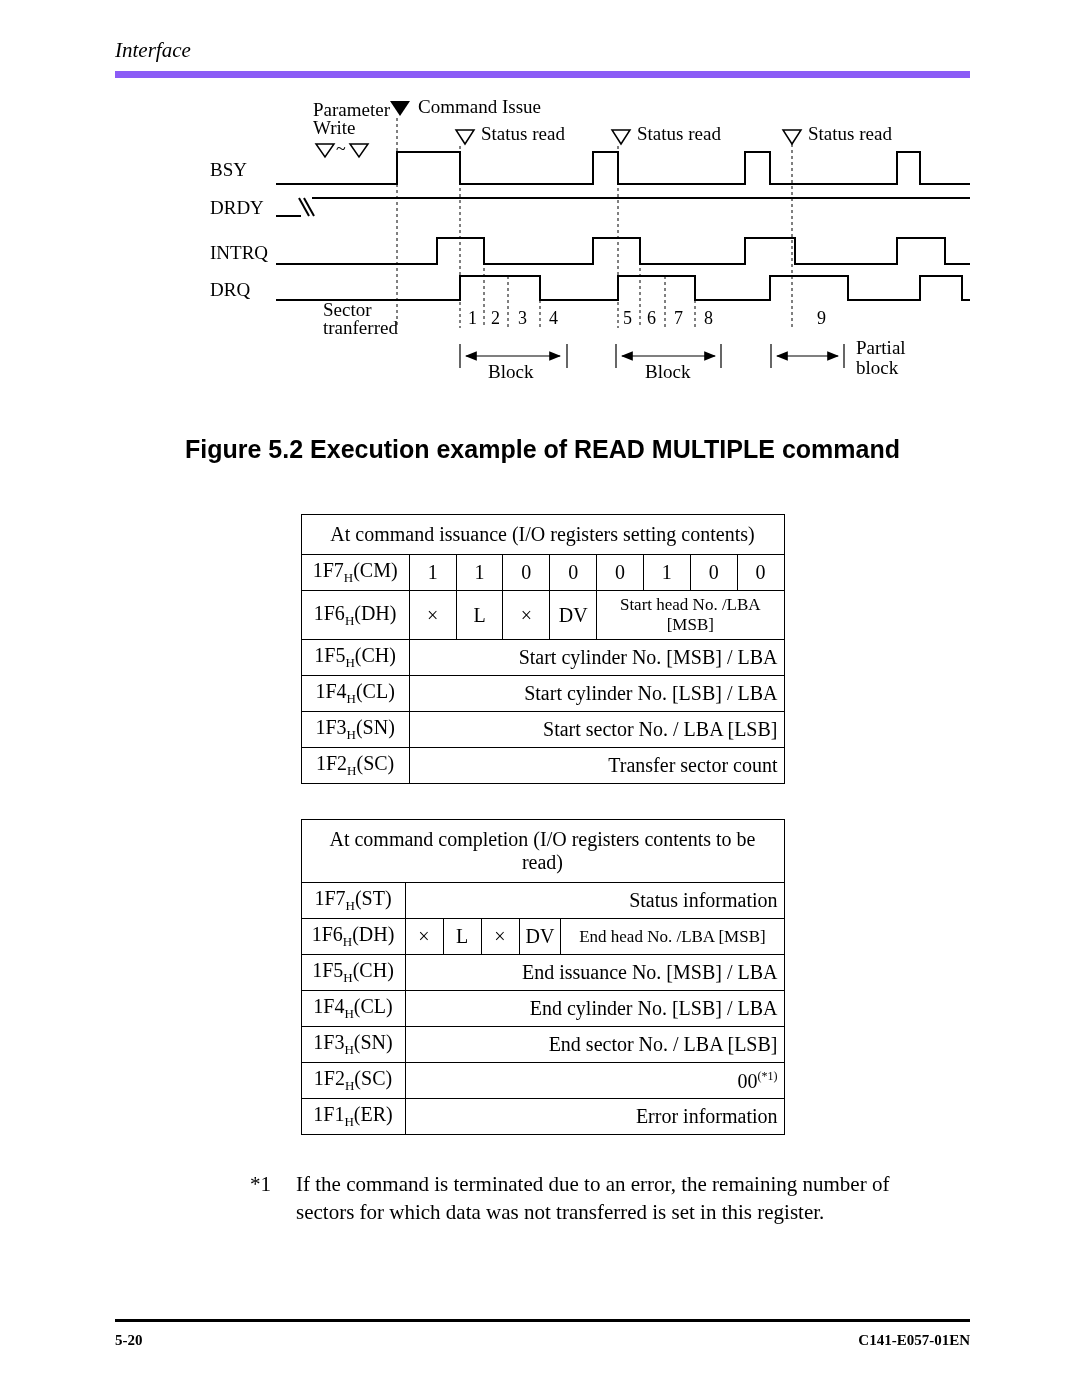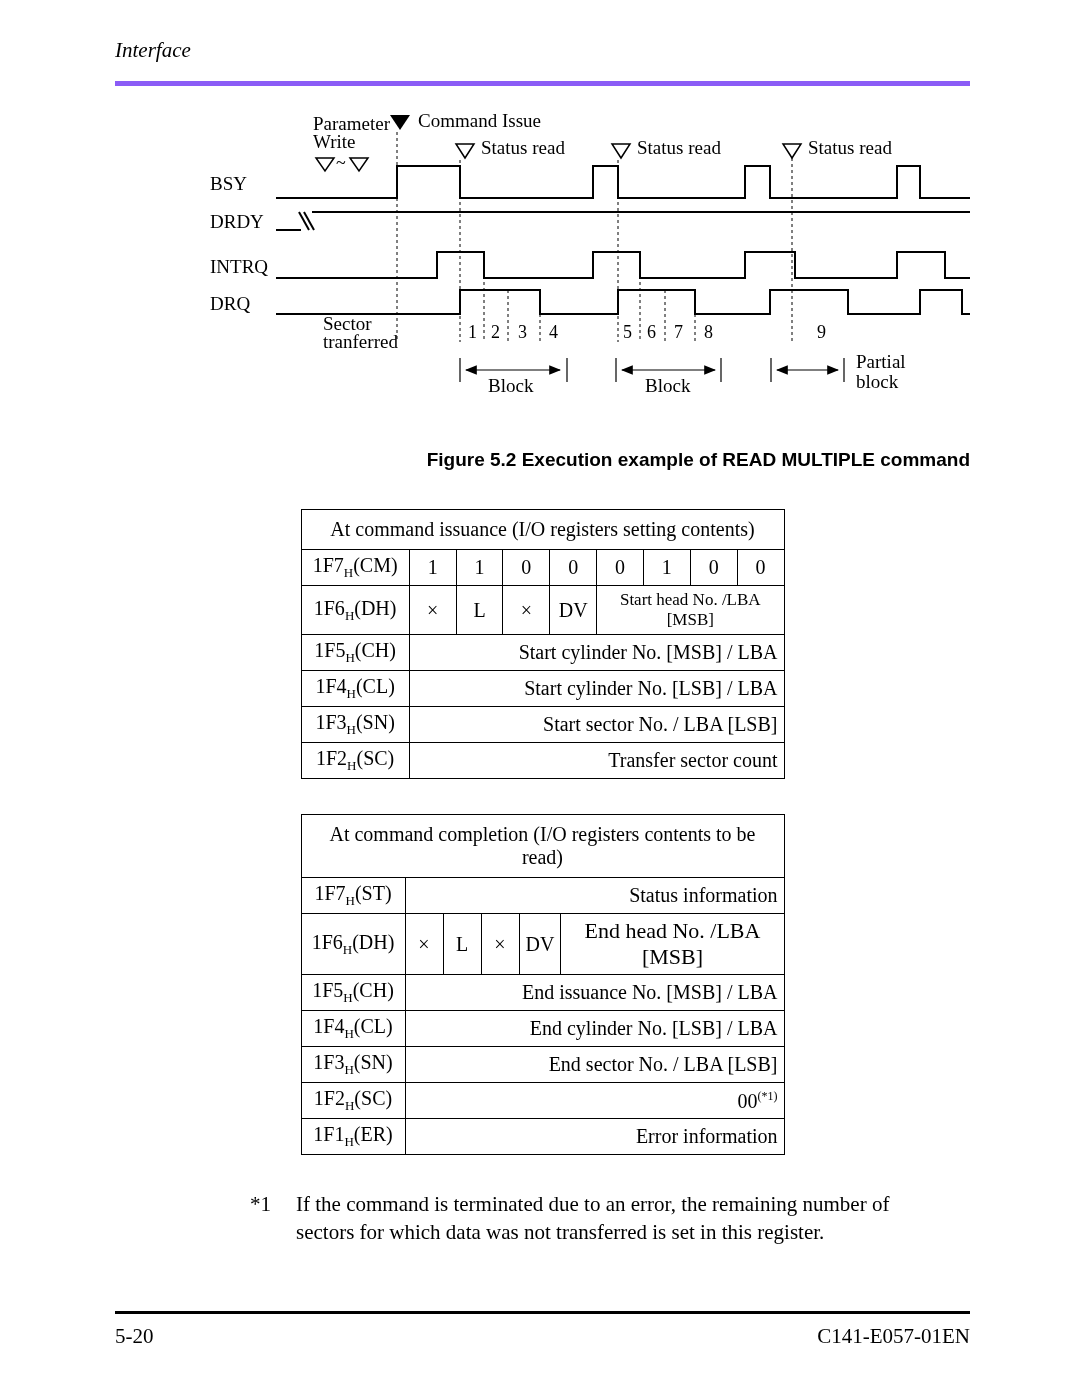--- a/index.html
+++ b/index.html
@@ -6,39 +6,39 @@
     body {
       width: 1080px;
       height: 1397px;
       background: #fff;
       font-family: 'Times New Roman', Times, serif;
       color: #000;
       padding: 38px 110px 48px 115px;
       position: relative;
     }
     .header-section {
-      border-bottom: 5px solid #8b5cf6;
-      padding-bottom: 18px;
-      margin-bottom: 24px;
+      border-bottom: 7px solid #8b5cf6;
+      padding-bottom: 8px;
+      margin-bottom: 18px;
     }
     .header-text {
       font-style: italic;
       font-size: 21px;
     }
     .diagram-container {
       width: 760px;
       margin-left: 85px;
       margin-bottom: 30px;
     }
     .figure-caption {
-      text-align: right;
+      text-align: center;
       font-weight: bold;
-      font-size: 19px;
+      font-size: 25px;
       font-family: Arial, Helvetica, sans-serif;
-      margin-bottom: 38px;
+      margin-bottom: 50px;
     }
     .table-wrapper {
       width: 484px;
       margin: 0 auto 35px auto;
     }
     table {
       border-collapse: collapse;
       width: 100%;
     }
     td, th {
@@ -76,21 +76,22 @@
     .footnote-marker { width: 46px; flex-shrink: 0; }
     .footer {
       position: absolute;
       bottom: 48px;
       left: 115px;
       right: 110px;
       border-top: 3px solid #000;
       padding-top: 10px;
       display: flex;
       justify-content: space-between;
-      font-size: 21px;
+      font-size: 15px;
+      font-weight: bold;
     }
   </style>
 </head>
 <body>
 
 <div class="header-section">
   <div class="header-text">Interface</div>
 </div>
 
 <div class="diagram-container">
@@ -242,21 +243,21 @@
   <tr>
           <td class="label-cell"><span>1F7</span><span class="sub">H</span><span>(ST)</span></td>
           <td colspan="8">Status information</td>
         </tr>
   <tr>
     <td class="label-cell"><span>1F6</span><span class="sub">H</span><span>(DH)</span></td>
     <td class="narrow">×</td>
     <td class="narrow">L</td>
     <td class="narrow">×</td>
     <td class="narrow">DV</td>
-    <td colspan="4" style="font-size:22px; text-align:center">End head No. /LBA [MSB]</td>
+    <td colspan="4" style="font-size:17px; text-align:center">End head No. /LBA [MSB]</td>
   </tr>
   <tr>
           <td class="label-cell"><span>1F5</span><span class="sub">H</span><span>(CH)</span></td>
           <td colspan="8">End issuance No. [MSB] / LBA</td>
         </tr>
   <tr>
           <td class="label-cell"><span>1F4</span><span class="sub">H</span><span>(CL)</span></td>
           <td colspan="8">End cylinder No. [LSB] / LBA</td>
         </tr>
   <tr>

